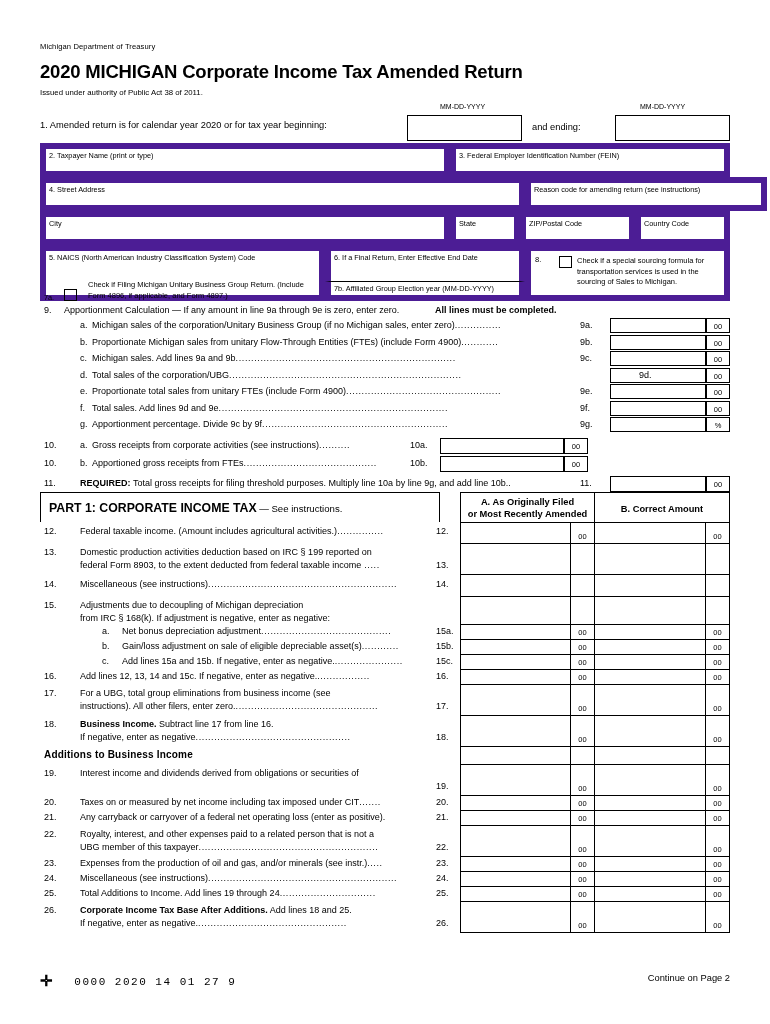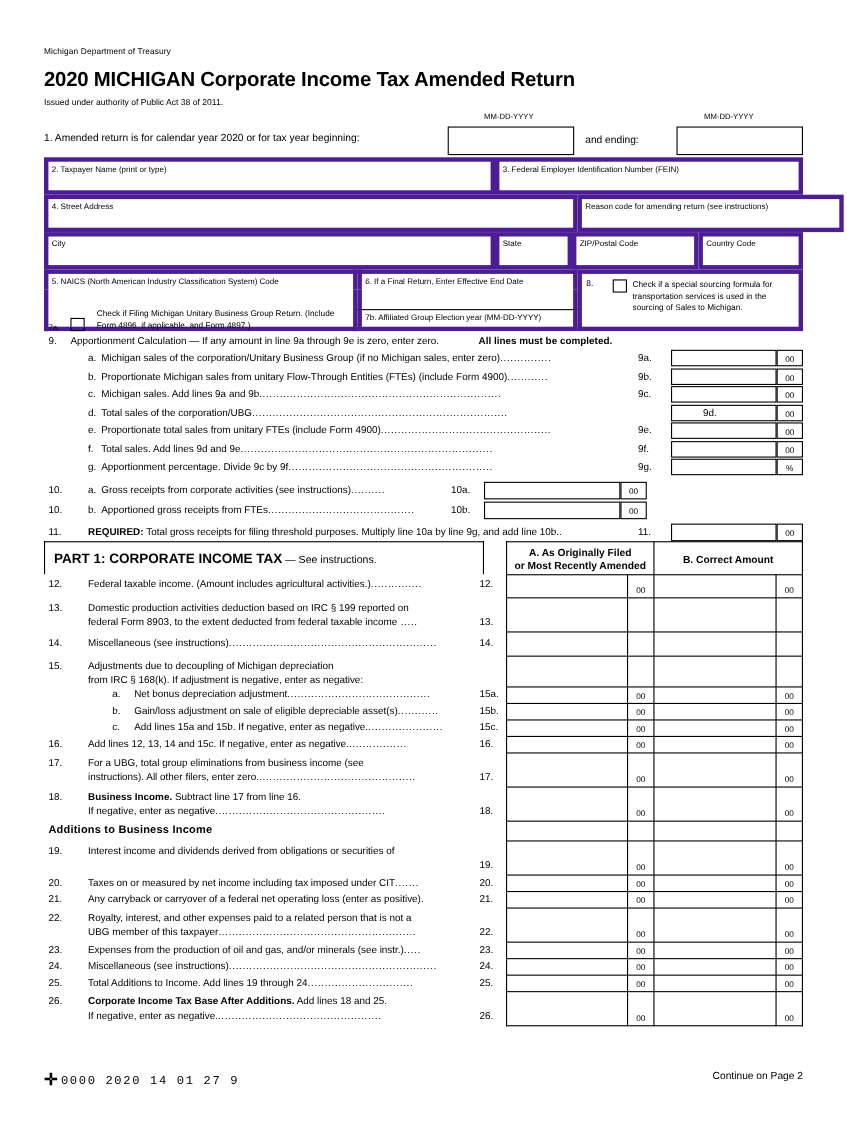--- a/index.html
+++ b/index.html
@@ -72,21 +72,21 @@
   .and-end {
     position: absolute;
     top: 19px;
     font-size: 9.3px;
   }
 
   
   .idblock { position: relative; width: 690px; }
   .idblock .cell {
     position: absolute;
-    border: 4px solid #4c1d95;
+    border: 6px solid #4c1d95;
     box-sizing: border-box;
   }
 
   
   .sec9 { position: relative; margin-top: 2px; }
   .itemline {
     position: relative;
     height: 16.5px;
     font-size: 9px;
   }
@@ -138,20 +138,21 @@
     position: absolute;
     bottom: 34px;
     left: 40px;
     right: 40px;
     font-size: 10px;
   }
   .barcode {
     font-family: "Liberation Mono", monospace;
     font-size: 11px;
     letter-spacing: 1.5px;
+    margin-left: 19px;
   }
   .plus {
     font-size: 15px;
     font-weight: bold;
     vertical-align: -1px;
   }
   .contpg {
     position: absolute;
     right: 0;
     top: 1px;

